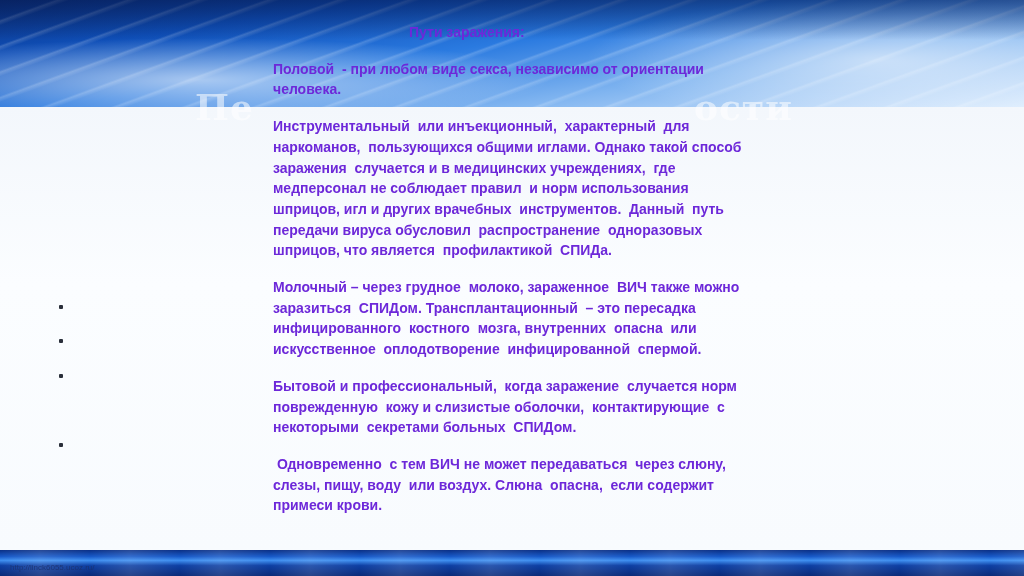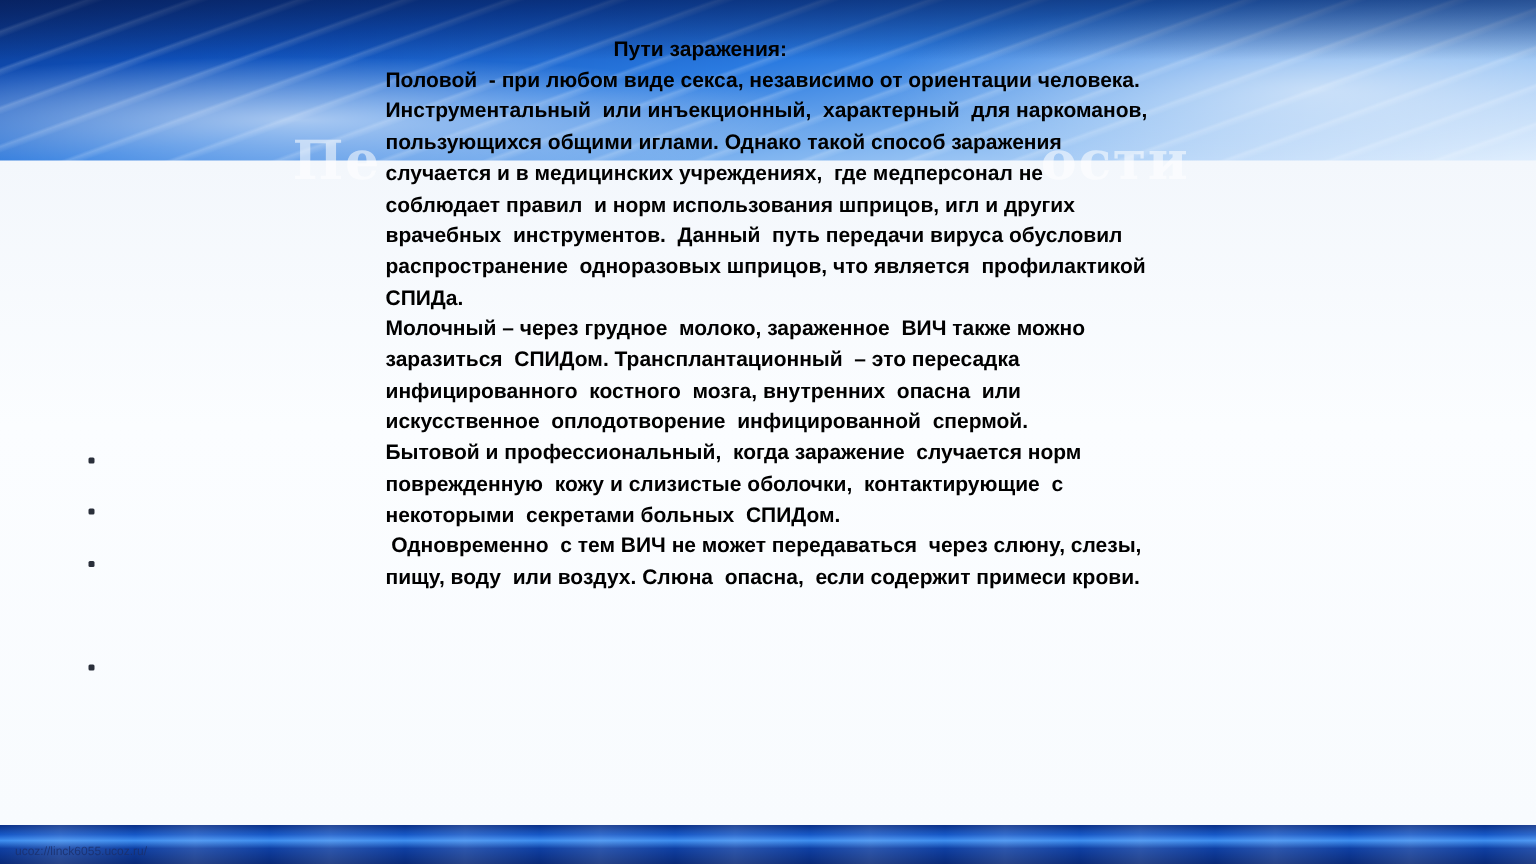--- a/index.html
+++ b/index.html
@@ -56,27 +56,27 @@
   }
   .footer-url {
     position: absolute; left: 10px; top: 563px;
     font-size: 8px; color: #1b2f6a; opacity: 0.8; white-space: nowrap;
     font-family: "Liberation Sans", sans-serif;
   }
 
   
   .content {
     position: absolute; left: 257px; top: 22px; width: 510px;
-    color: #000000; font-size: 14px; font-weight: bold; line-height: 20.7px;
+    color: #6d28d9; font-size: 14px; font-weight: bold; line-height: 20.7px;
     font-family: "Liberation Sans", "DejaVu Sans", sans-serif;
   }
   .content .title {
     text-align: left; padding-left: 152px; margin: 0;
   }
-  .content p { margin: 0; white-space: pre-wrap; }
+  .content p { margin: 16px; white-space: pre-wrap; }
 
   
   .bullet {
     position: absolute; left: 59px; width: 4px; height: 4px; background: #2a2f3a; border-radius: 1px;
   }
 </style>
 </head>
 <body>
 
 <div class="slide">
@@ -95,14 +95,14 @@
   <div class="content">
     <p class="title">Пути заражения:</p>
     <p>Половой  - при любом виде секса, независимо от ориентации человека.</p>
     <p>Инструментальный  или инъекционный,  характерный  для наркоманов,  пользующихся общими иглами. Однако такой способ заражения  случается и в медицинских учреждениях,  где медперсонал не соблюдает правил  и норм использования шприцов, игл и других врачебных  инструментов.  Данный  путь передачи вируса обусловил  распространение  одноразовых шприцов, что является  профилактикой  СПИДа.</p>
     <p>Молочный – через грудное  молоко, зараженное  ВИЧ также можно  заразиться  СПИДом. Трансплантационный  – это пересадка инфицированного  костного  мозга, внутренних  опасна  или искусственное  оплодотворение  инфицированной  спермой.</p>
     <p>Бытовой и профессиональный,  когда заражение  случается норм поврежденную  кожу и слизистые оболочки,  контактирующие  с некоторыми  секретами больных  СПИДом.</p>
     <p> Одновременно  с тем ВИЧ не может передаваться  через слюну, слезы, пищу, воду  или воздух. Слюна  опасна,  если содержит примеси крови.</p>
   </div>
 
   <div class="footer-band"></div>
-  <div class="footer-url">ucoz://linck6055.ucoz.ru/</div>
+  <div class="footer-url">http://linck6055.ucoz.ru/</div>
 </div>
 
 </body></html>

